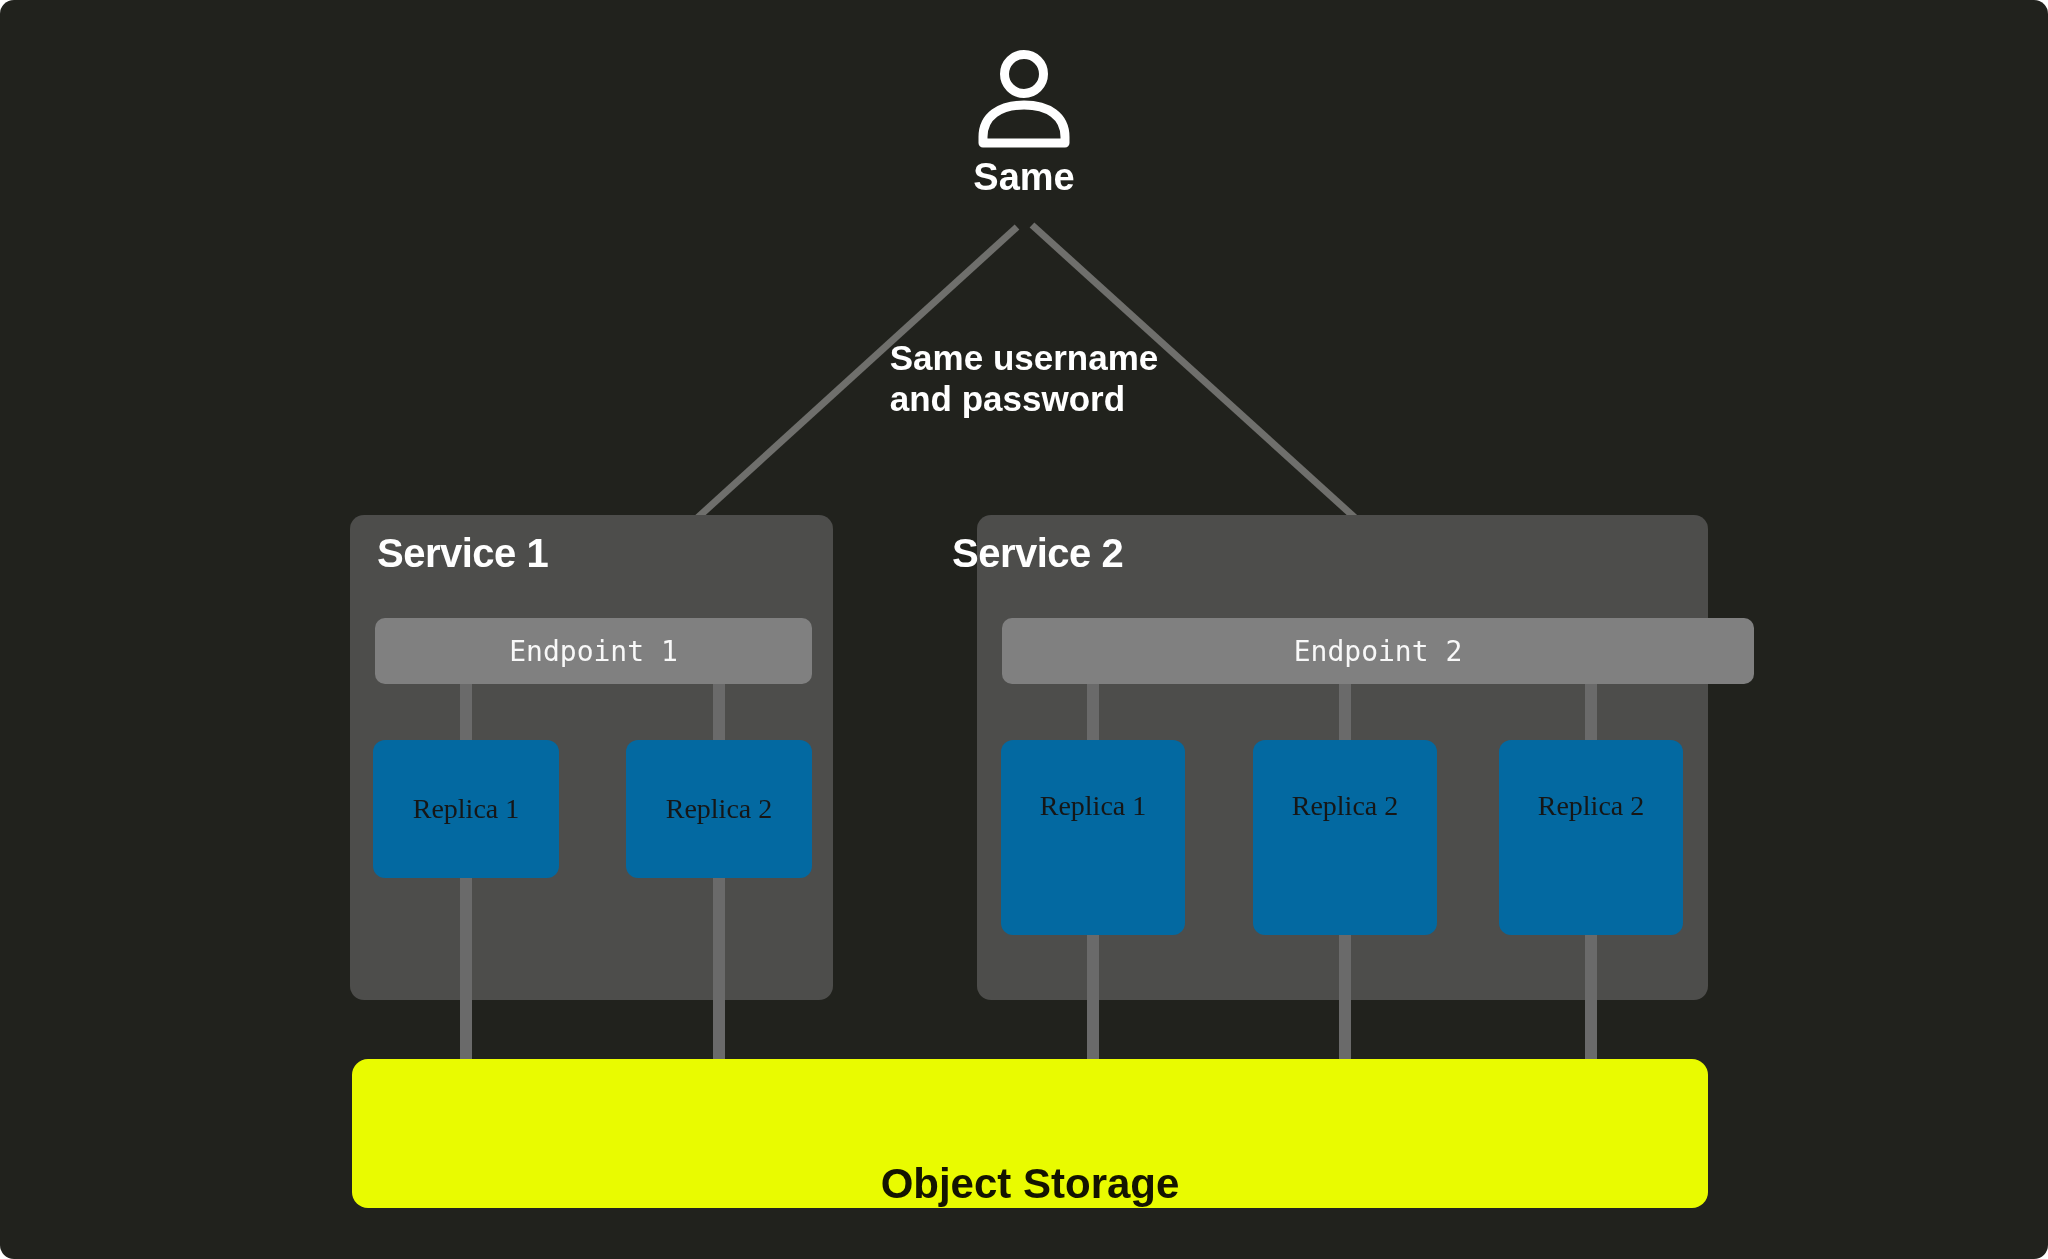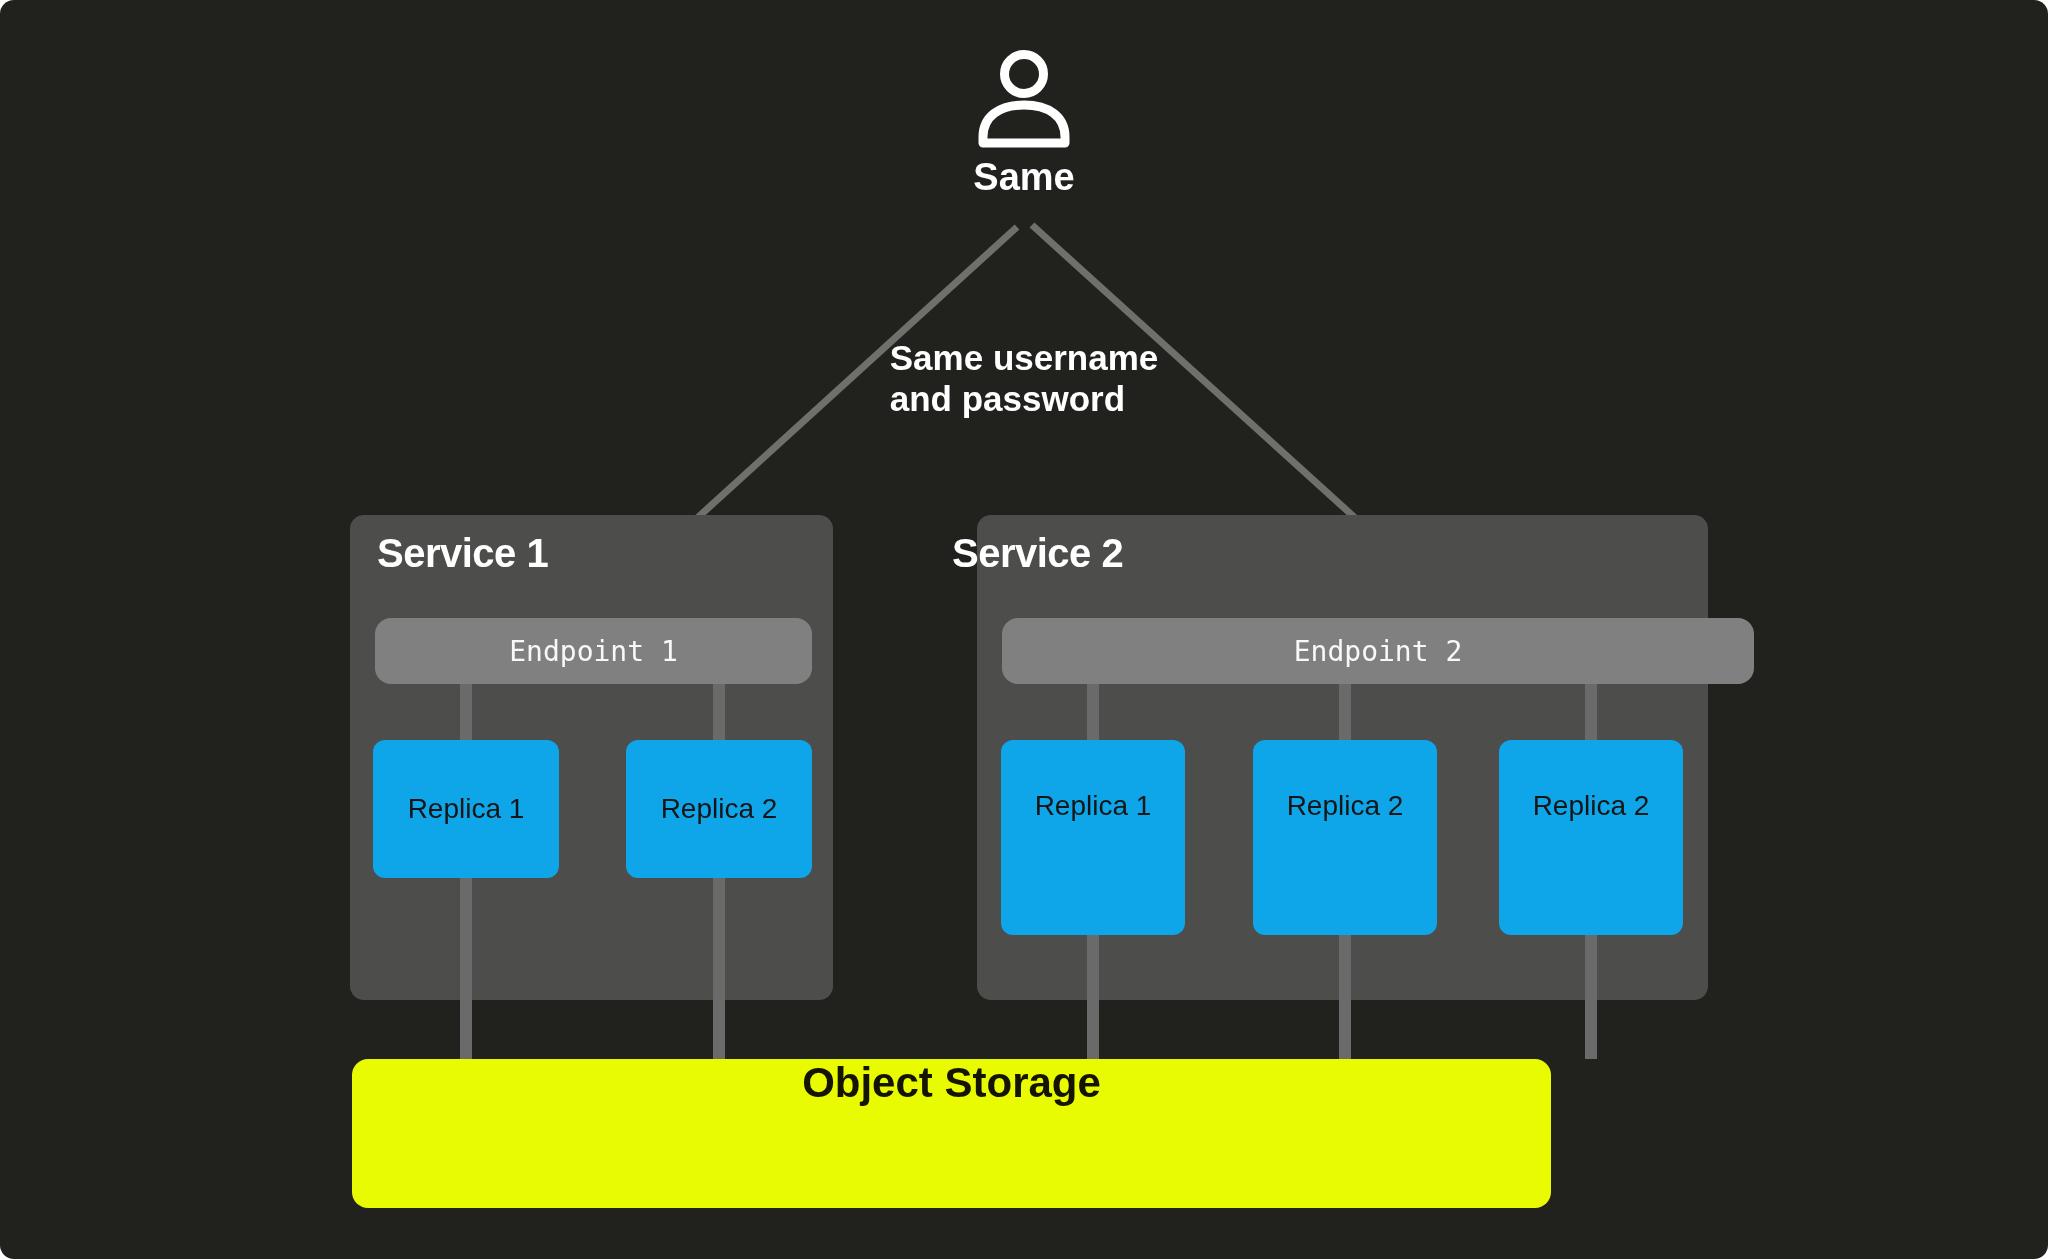--- a/index.html
+++ b/index.html
@@ -84,38 +84,38 @@
   #conn-s1-r1 { left: 460px; }
   #conn-s1-r2 { left: 713px; }
   #conn-s2-r1 { left: 1087px; }
   #conn-s2-r2 { left: 1339px; }
   #conn-s2-r3 { left: 1585px; }
   .endpoint {
     position: absolute;
     top: 618px;
     height: 66px;
     background: #808080;
-    border-radius: 16px;
+    border-radius: 10px;
     color: #f8f8f8;
     font-family: "DejaVu Sans Mono", monospace;
     font-size: 28px;
     display: flex;
     align-items: center;
     justify-content: center;
     white-space: nowrap;
   }
   #endpoint1 { left: 375px; width: 437px; }
   #endpoint2 { left: 1002px; width: 752px; }
   .replica {
     position: absolute;
     top: 740px;
-    background: #0ea5e9;
+    background: #0369a1;
     border-radius: 12px;
     color: #161616;
-    font-family: Liberation Sans, sans-serif;
+    font-family: Liberation Serif, serif;
     font-size: 28px;
     display: flex;
     justify-content: center;
     box-sizing: border-box;
     white-space: nowrap;
   }
   .replica.s1 {
     width: 186px;
     height: 138px;
     align-items: center;
@@ -128,26 +128,26 @@
   }
   #s1-replica1 { left: 373px; }
   #s1-replica2 { left: 626px; }
   #s2-replica1 { left: 1001px; }
   #s2-replica2 { left: 1253px; }
   #s2-replica3 { left: 1499px; }
   .storage {
     position: absolute;
     left: 352px;
     top: 1059px;
-    width: 1199px;
+    width: 1356px;
     height: 149px;
     background: #e9fb00;
     border-radius: 16px;
     display: flex;
-    align-items: flex-start;
+    align-items: flex-end;
     justify-content: center;
     color: #141400;
     font-size: 42px;
     font-weight: 700;
     white-space: nowrap;
   }
 </style>
 </head>
 <body>
 

